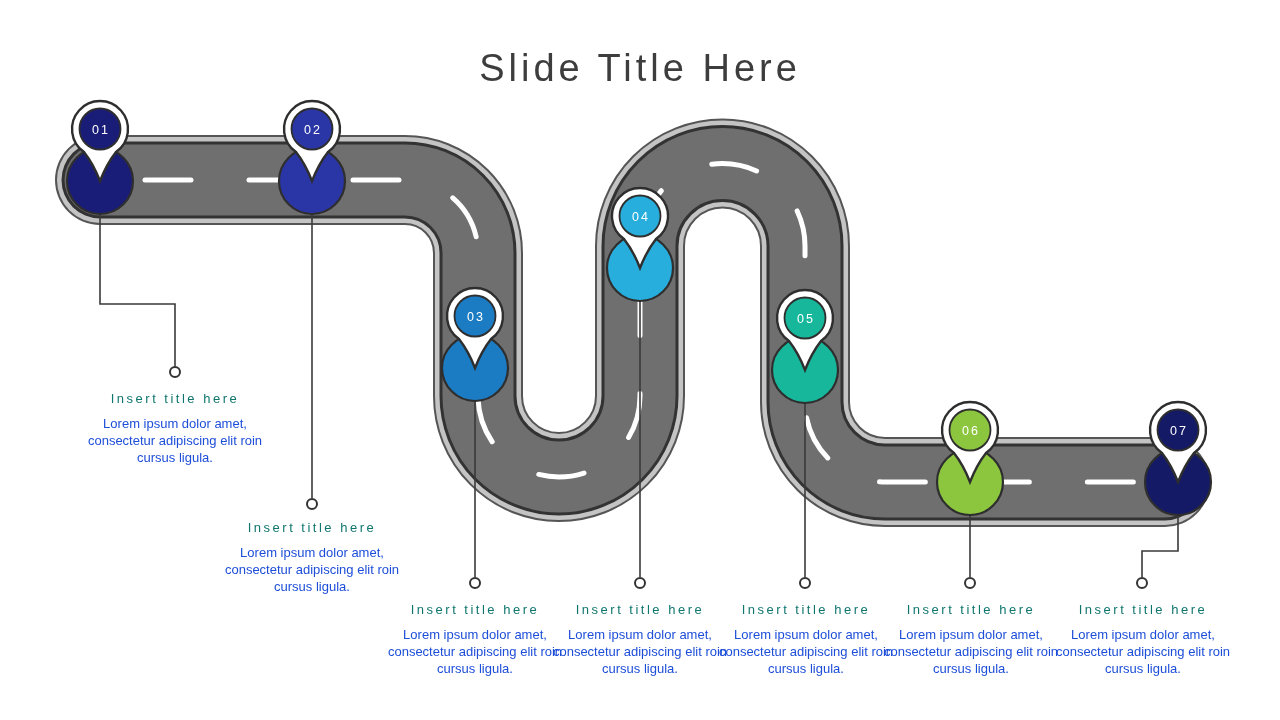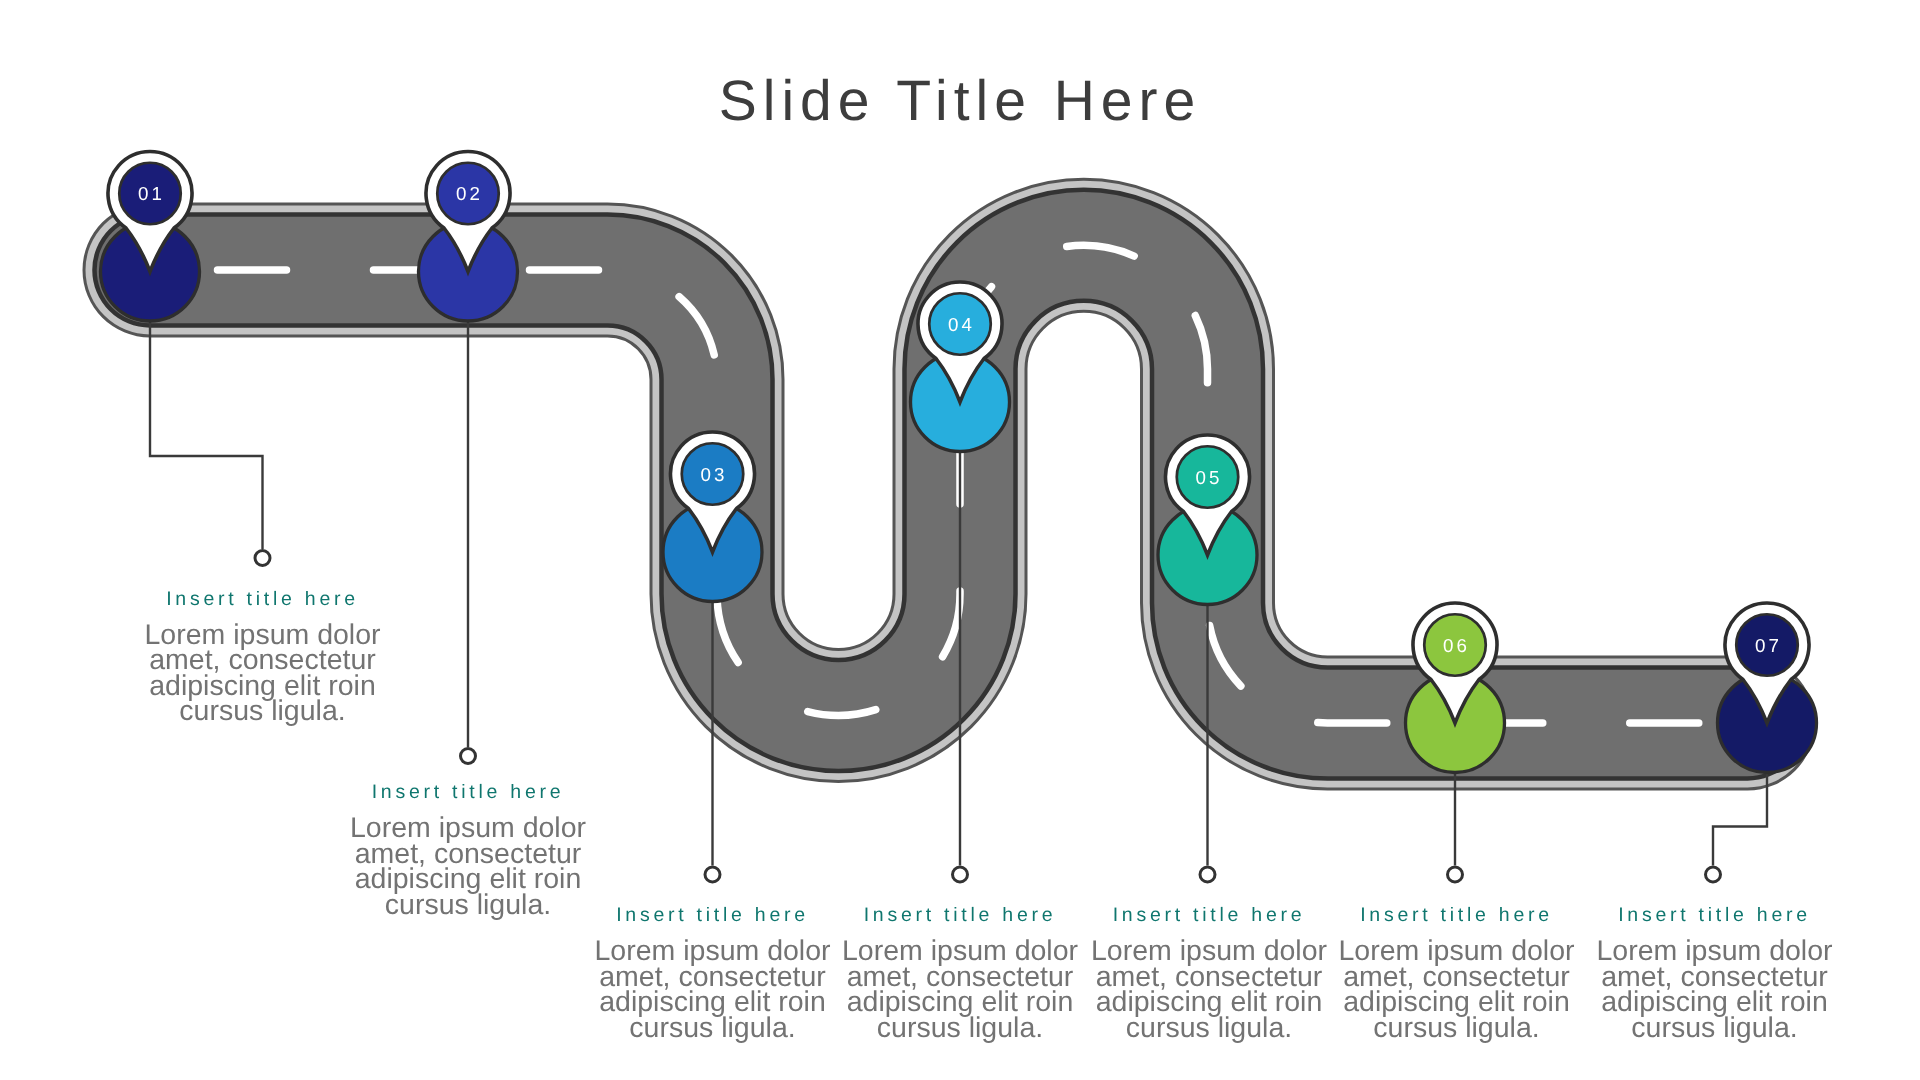--- a/index.html
+++ b/index.html
@@ -14,21 +14,21 @@
   .roadmap-svg{position:absolute;left:0;top:0;}
   .pin-num{
     font-family:"Liberation Sans",sans-serif;font-size:12.5px;letter-spacing:2px;
     fill:#ffffff;text-anchor:middle;
   }
   .block{position:absolute;width:200px;text-align:center;}
   .block-title{
     font-size:13px;letter-spacing:2.5px;color:#0f766e;font-weight:400;white-space:nowrap;
   }
   .block-body{
-    width:178px;margin:9px auto 0;font-size:19px;line-height:17px;color:#737373;
+    width:178px;margin:9px auto 0;font-size:13px;line-height:17px;color:#1d4ed8;
   }
 </style>
 </head>
 <body>
 
 <div class="canvas">
 
   <div class="slide-title">Slide Title Here</div>
 
   <svg class="roadmap-svg" width="1280" height="720" viewBox="0 0 1280 720">

